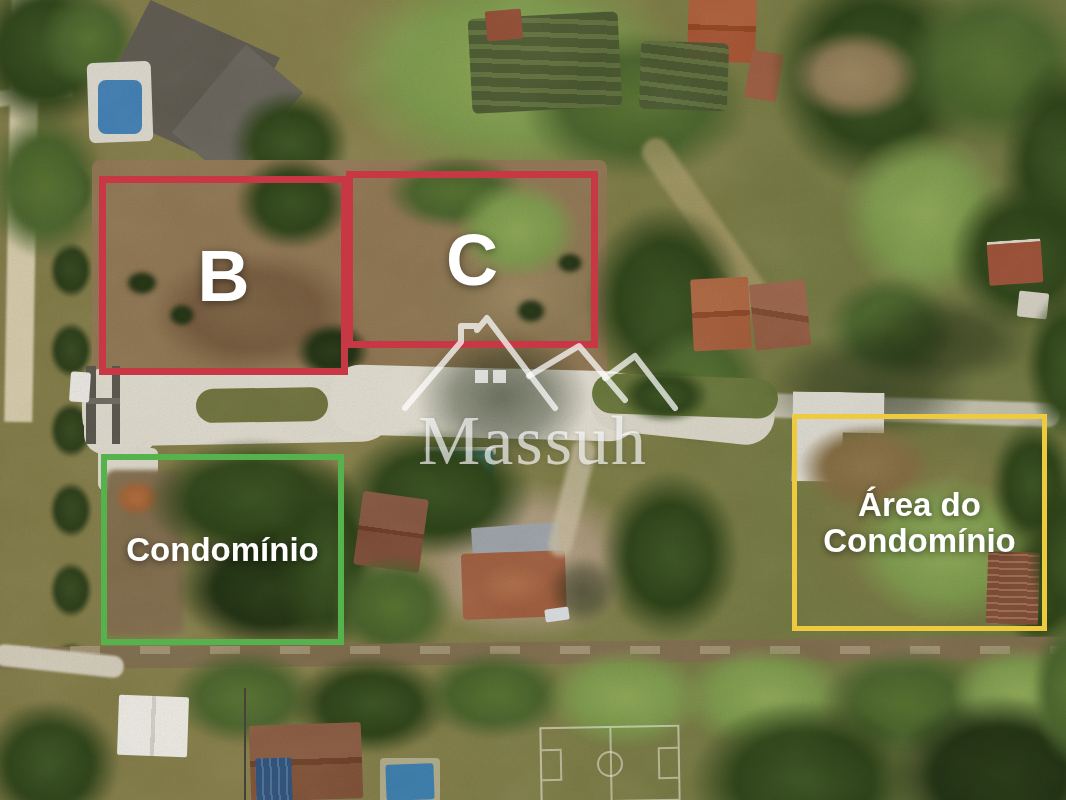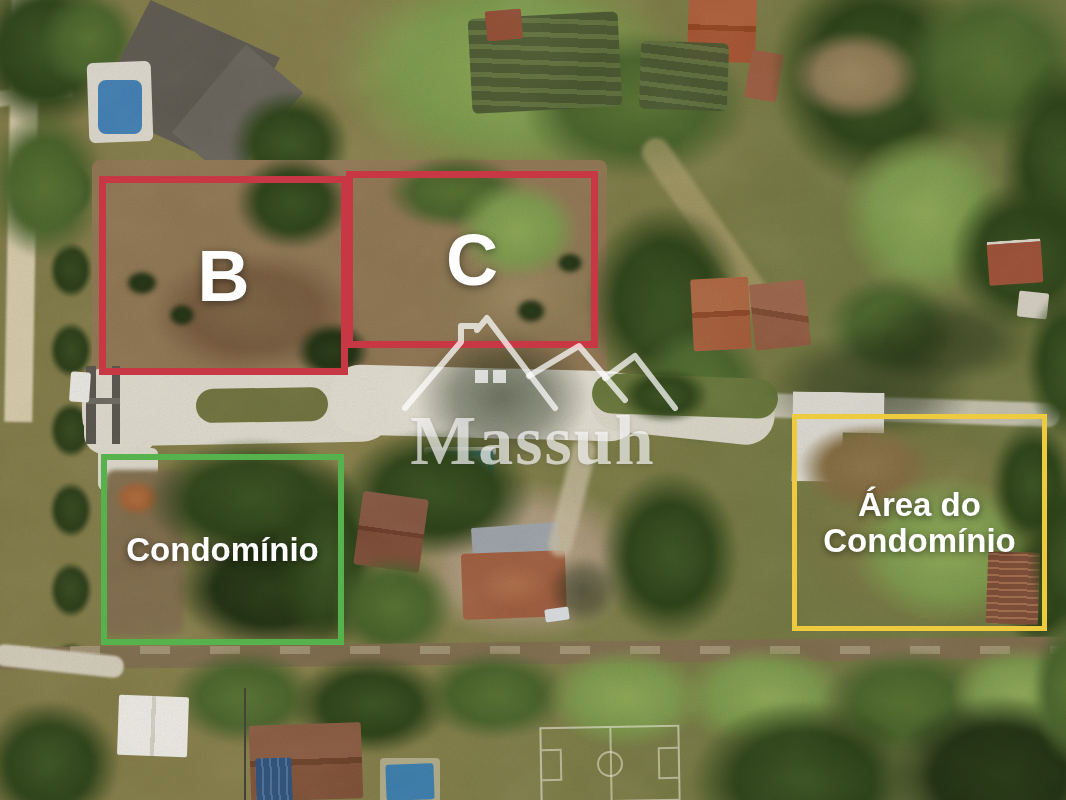--- a/index.html
+++ b/index.html
@@ -34,21 +34,21 @@
     text-shadow:0 2px 7px rgba(0,0,0,.5);white-space:nowrap;
   }
   .area-label span{position:static;}
   
   .watermark{
     left:363px;top:312px;width:340px;display:flex;flex-direction:column;
     align-items:center;pointer-events:none;
   }
   .watermark svg{position:static;}
   .wm-name{
-    position:static;font-family:"Liberation Serif",serif;font-weight:700;
+    position:static;font-family:"Liberation Serif",serif;font-weight:400;
     font-size:70px;line-height:1;color:rgba(255,255,255,.66);letter-spacing:2px;
     margin-top:-6px;text-shadow:0 1px 4px rgba(60,60,60,.2);
   }
   .wm-tag{
     position:static;font-size:25px;letter-spacing:10px;color:rgba(255,255,255,.7);
     margin-top:4px;font-weight:bold;text-indent:10px;
   }
   
   .stripes-garden{background:repeating-linear-gradient(5deg,#46532e 0 9px,#5d6d3c 9px 14px);border-radius:6px;opacity:.92;}
   .stripes-bleacher{background:repeating-linear-gradient(0deg,#7c4c36 0 5px,#a06c4c 5px 7px);border-radius:2px;}

